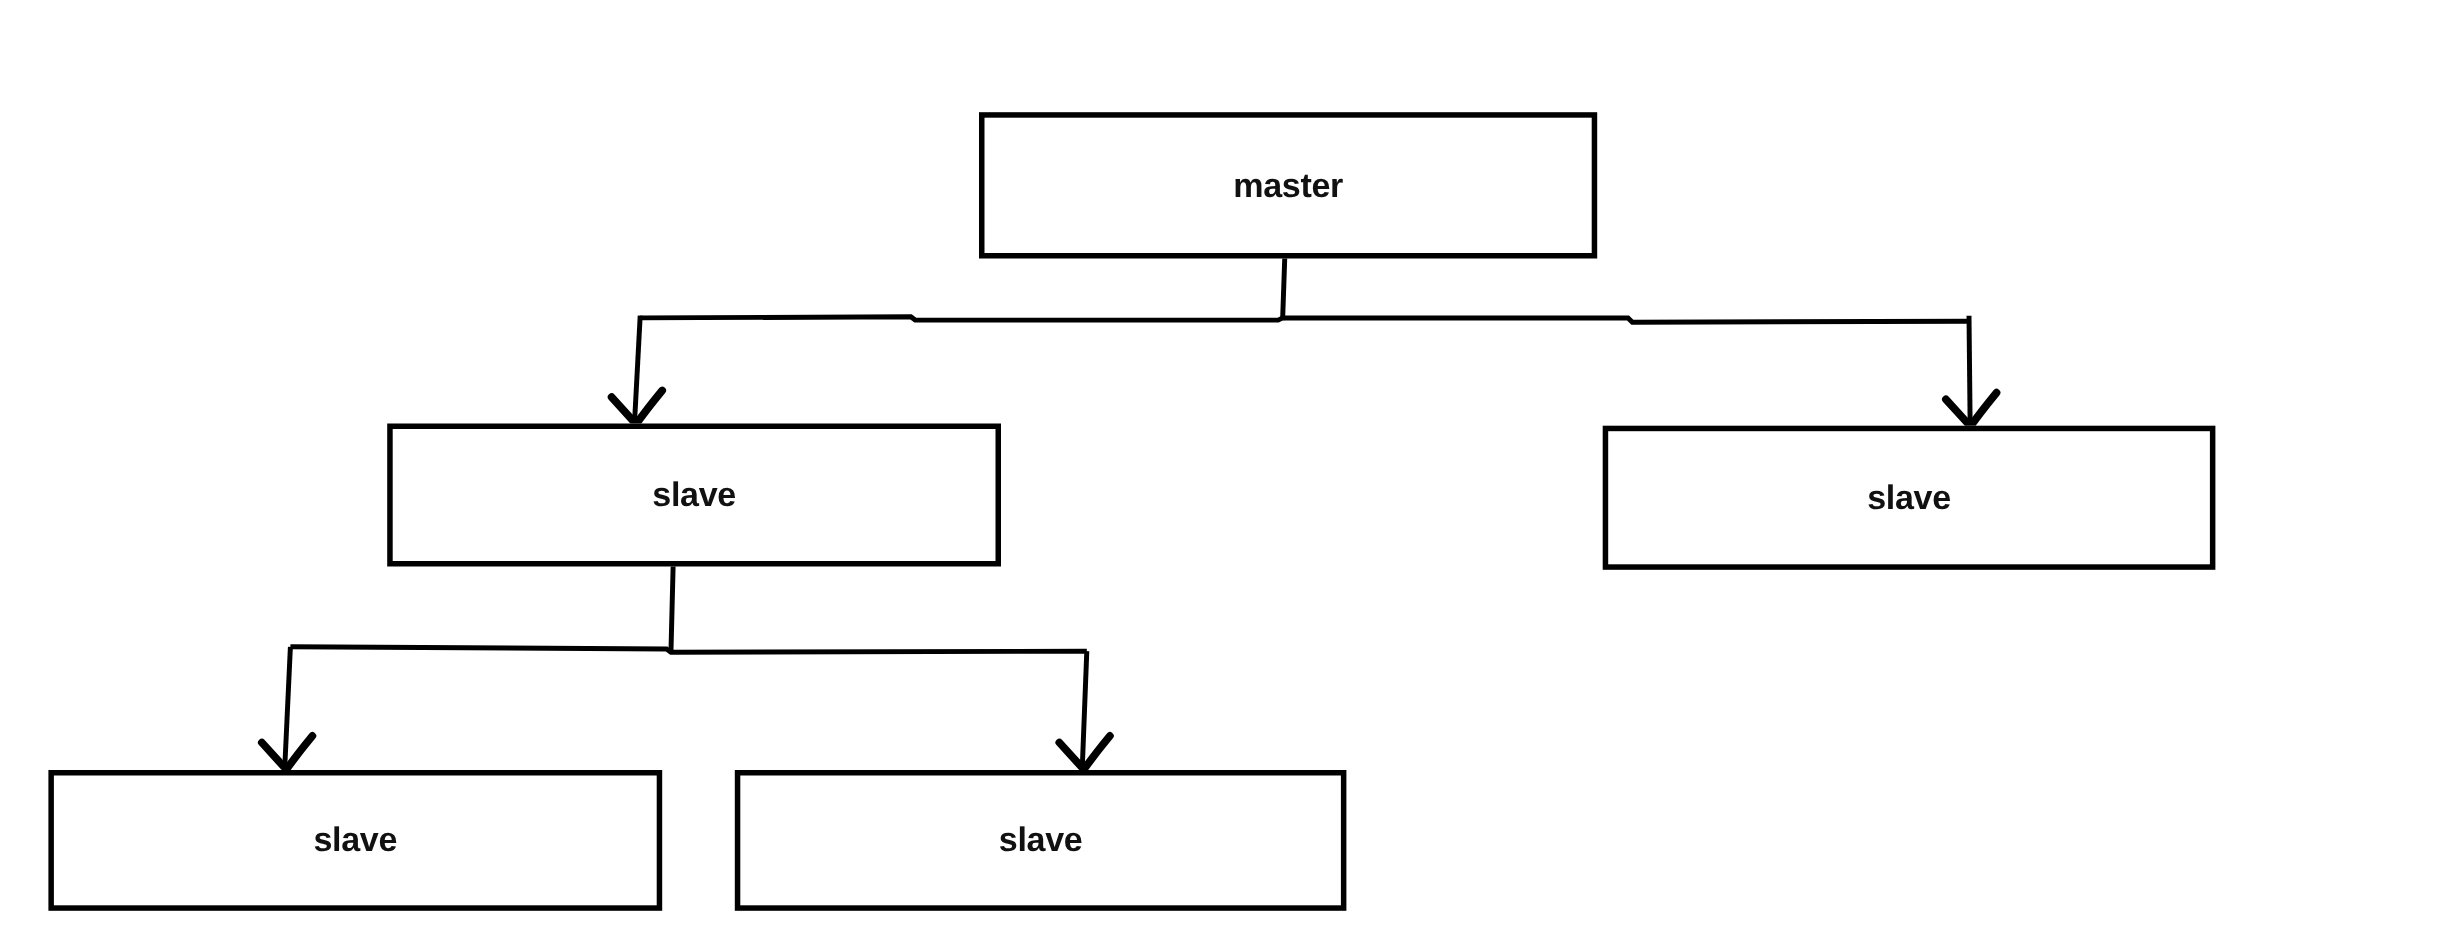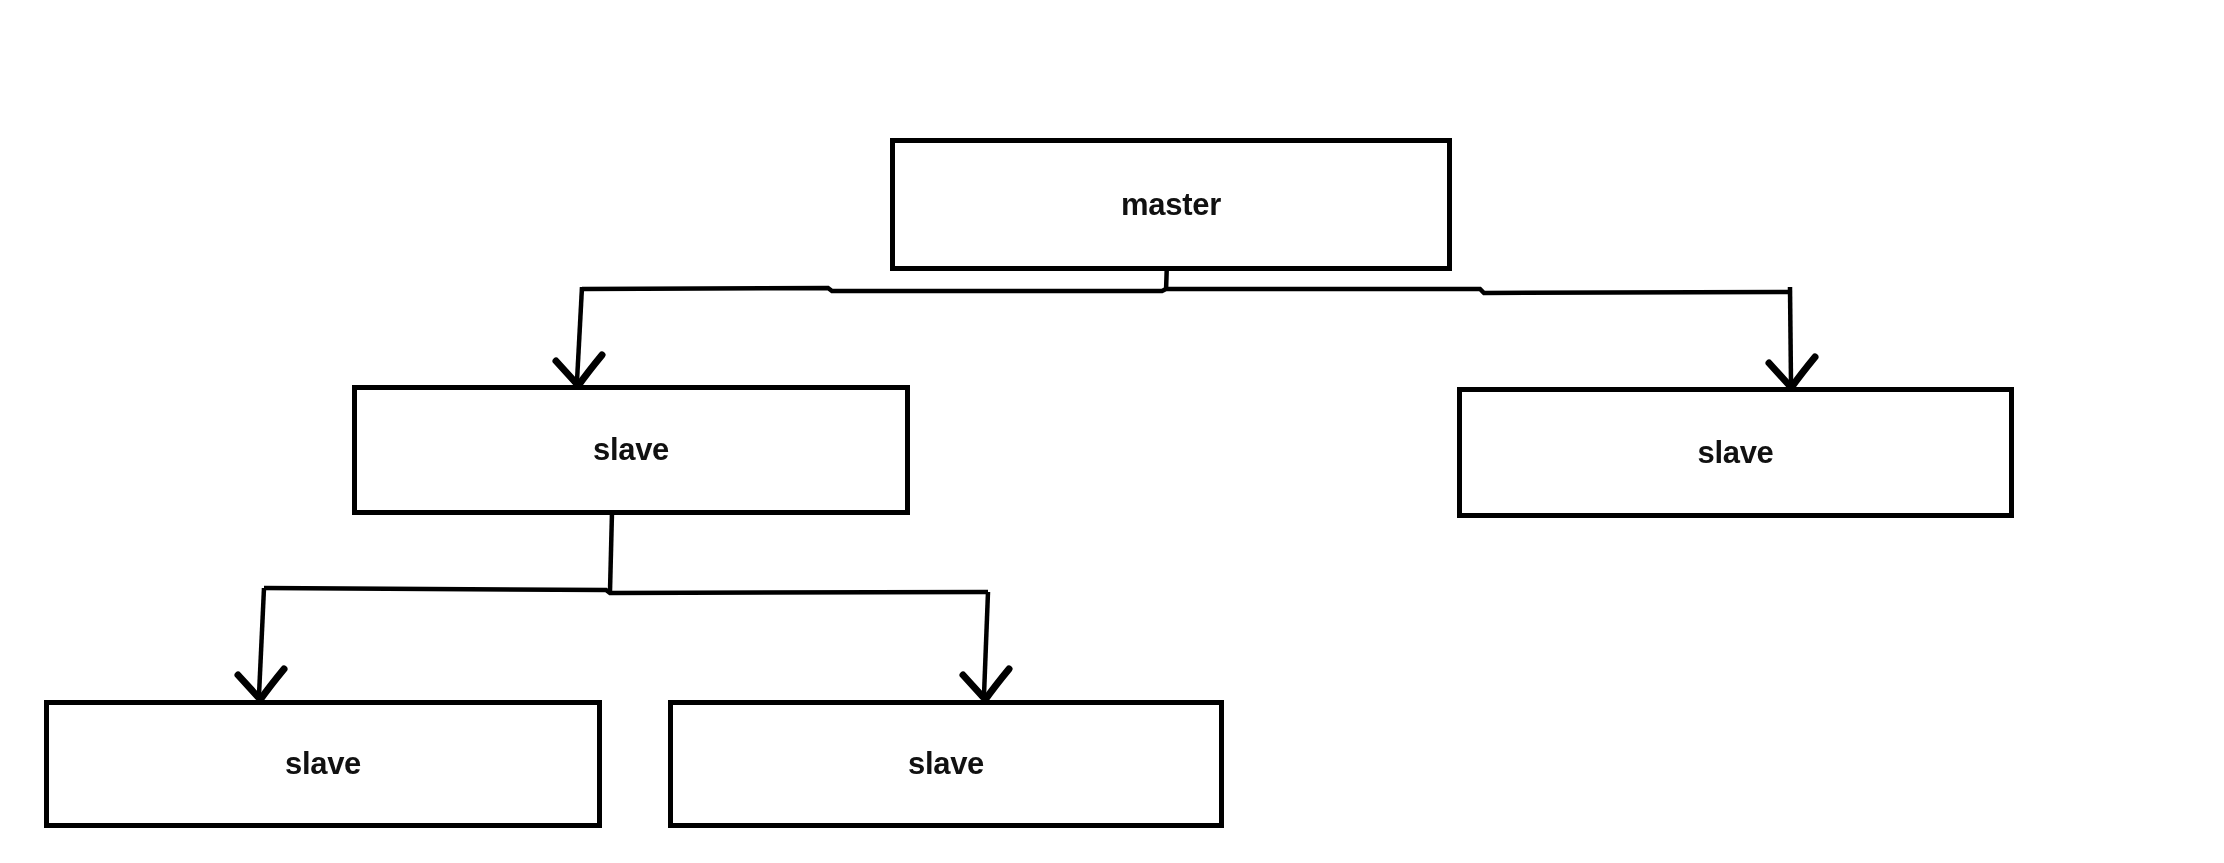--- a/index.html
+++ b/index.html
@@ -45,21 +45,21 @@
     box-sizing: border-box;
   }
   .node-label {
     font-size: 31px;
     font-weight: 600;
     color: #111111;
     letter-spacing: -0.3px;
     white-space: nowrap;
   }
   
-  #node-master        { left: 890px;  top: 102px; width: 562px; height: 133px; margin-top: 36px; }
+  #node-master        { left: 890px;  top: 102px; width: 562px; height: 133px; }
   #node-slave-left    { left: 352px;  top: 385px; width: 558px; height: 130px; }
   #node-slave-right   { left: 1457px; top: 387px; width: 557px; height: 131px; }
   #node-slave-bottom-left { left: 44px;  top: 700px; width: 558px; height: 128px; }
   #node-slave-bottom-mid  { left: 668px; top: 700px; width: 556px; height: 128px; }
 </style>
 </head>
 <body>
 
 <div id="canvas">
 

